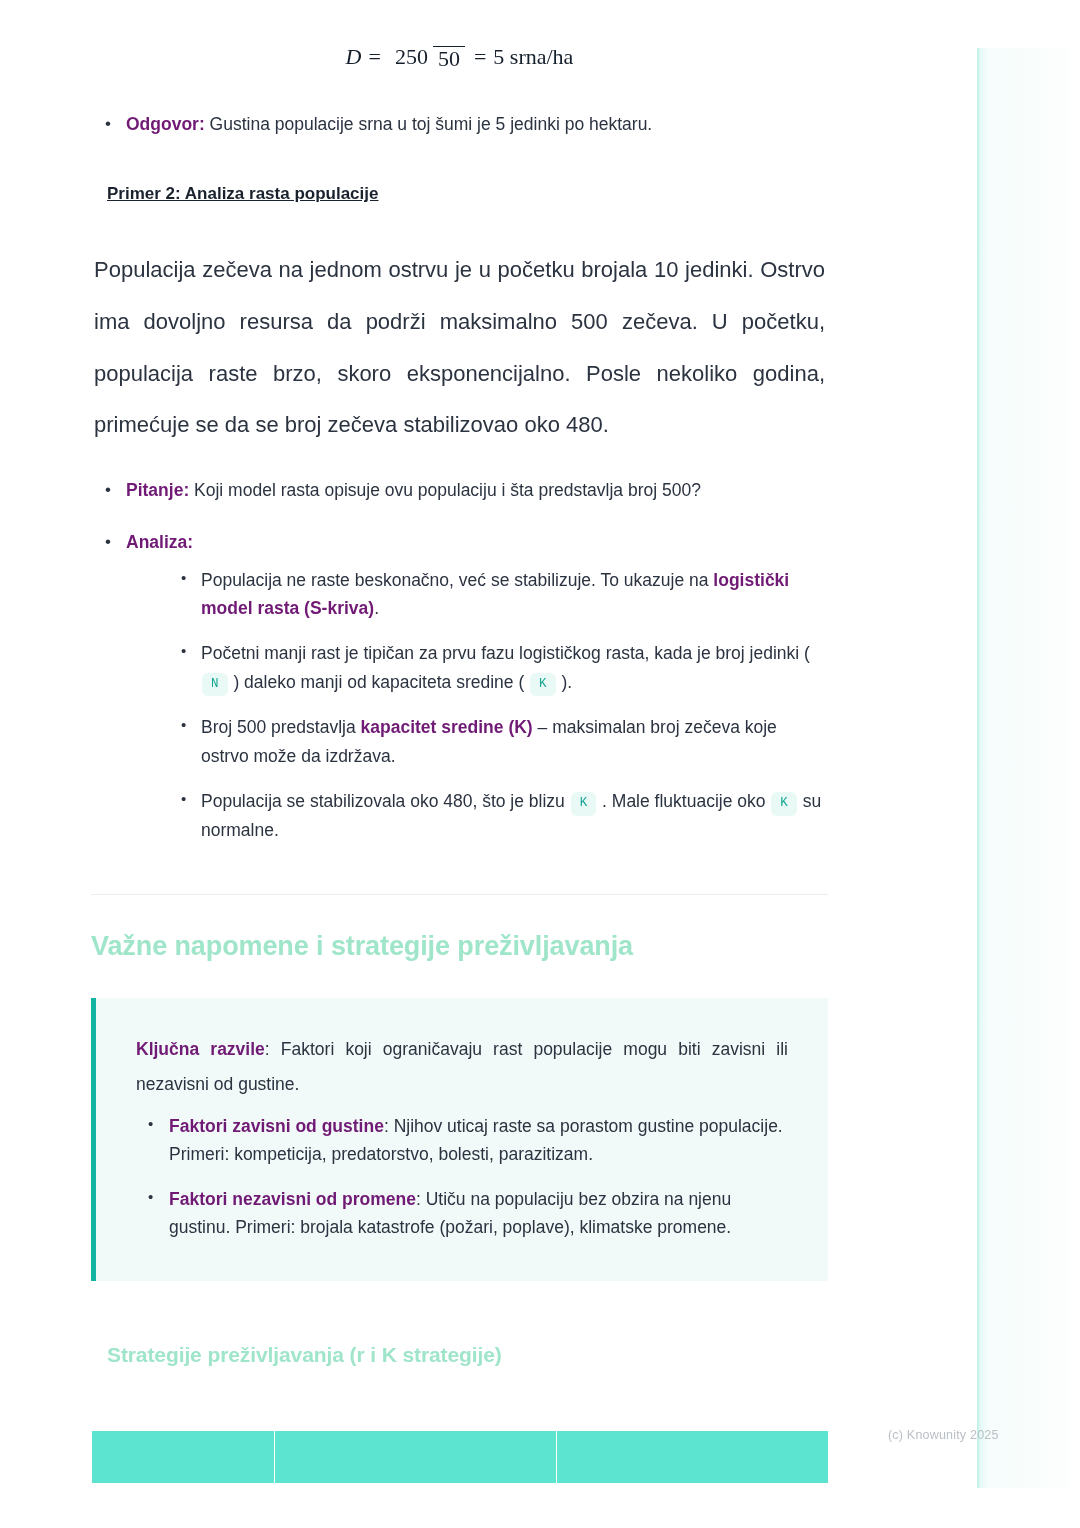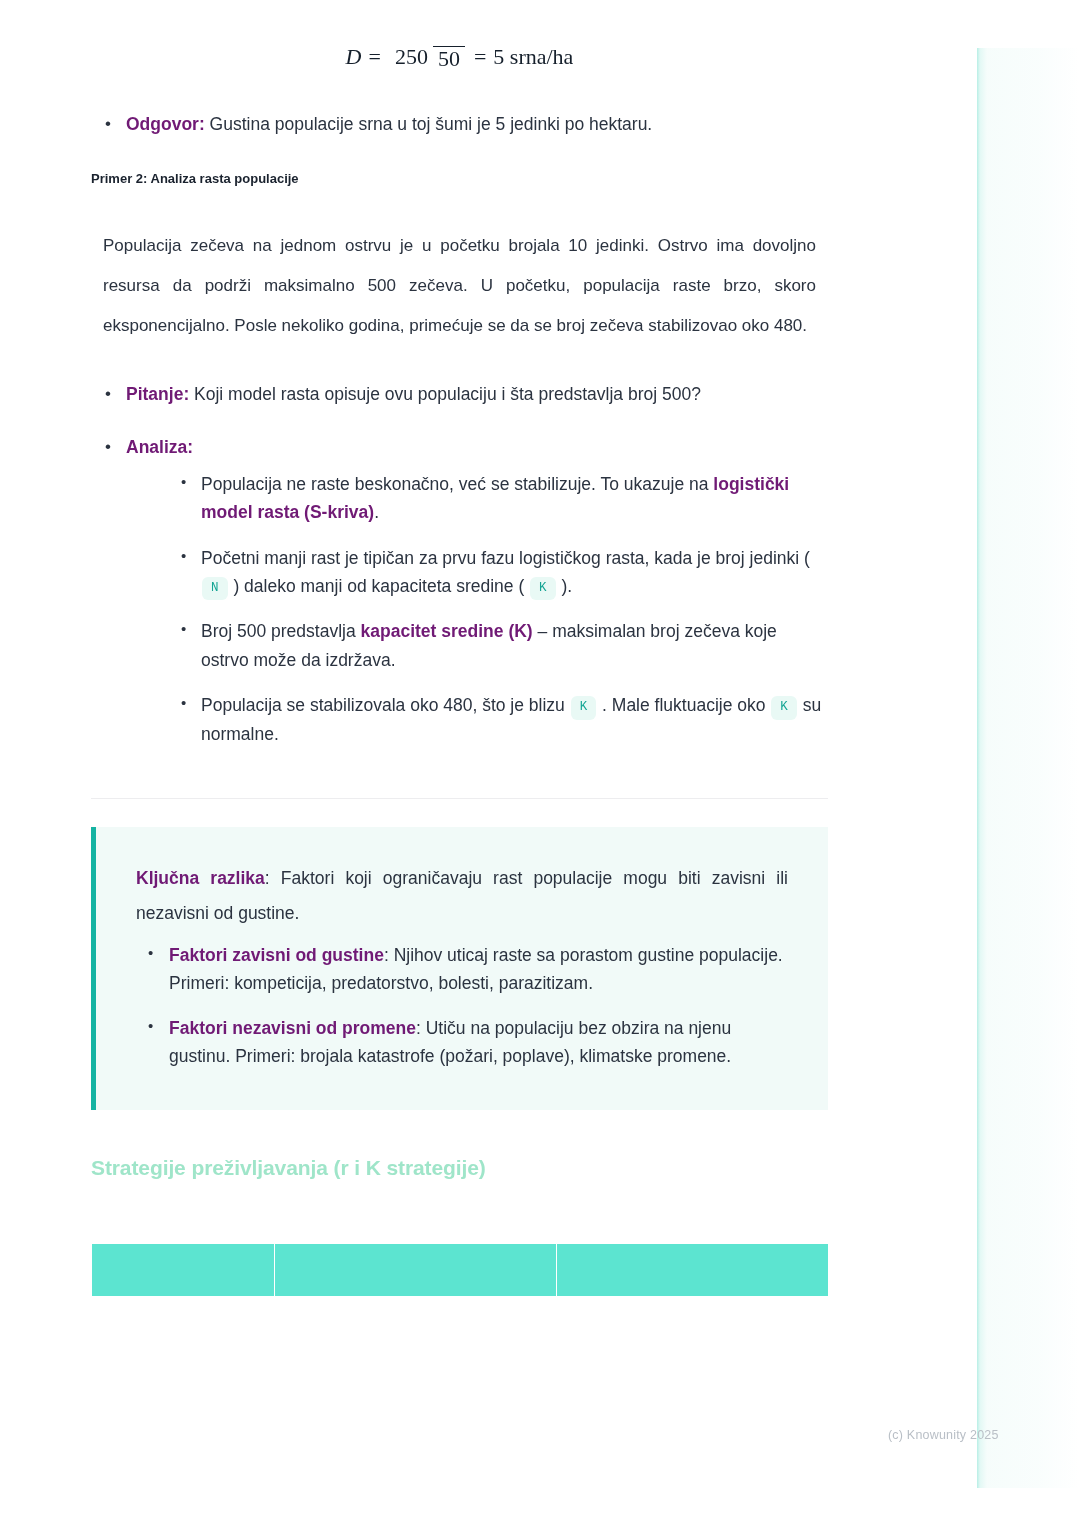--- a/index.html
+++ b/index.html
@@ -74,35 +74,36 @@
     top: 1px;
   }
   .frac .num { padding: 0 5px 1px 5px; }
   .frac .den {
     padding: 1px 5px 0 5px;
     border-top: 1.6px solid #16202c;
   }
 
   
   .para {
-    font-size: 17px;
+    font-size: 22px;
     line-height: 2.35;
     color: #2b3340;
     text-align: justify;
-    margin: 12px;
+    margin: 3px;
   }
   .para.first { margin-top: 36px; }
 
   .subhead {
-    font-size: 13px;
+    font-size: 17px;
     font-weight: bold;
     color: #1a222e;
-    margin: 0;
+    margin: 16px;
     padding-top: 30px;
     padding-bottom: 4px;
+    text-decoration: underline;
   }
 
   ul.blist {
     list-style: none;
     margin: 0;
     padding: 0;
   }
   ul.blist > li {
     position: relative;
     padding-left: 35px;
@@ -159,21 +160,21 @@
     color: #9fe5c9;
     margin: 0;
     padding-top: 36px;
     padding-bottom: 8px;
     letter-spacing: -0.1px;
   }
   .h3 {
     font-size: 21px;
     font-weight: bold;
     color: #9fe5c9;
-    margin: 0;
+    margin: 16px;
     padding-top: 46px;
     padding-bottom: 10px;
     letter-spacing: -0.1px;
   }
 
   
   .callout {
     margin-top: 28px;
     background: #f1faf8;
     border-left: 5px solid #15b3a2;
@@ -282,24 +283,25 @@
             <span>Populacija se stabilizovala oko 480, što je blizu </span><code class="code-chip">K</code><span> . Male fluktuacije oko </span><code class="code-chip">K</code><span> su normalne.</span>
           </li>
 
         </ul>
       </div>
     </li>
   </ul>
 
   <hr class="divider">
 
+  <h2 class="h2">Važne napomene i strategije preživljavanja</h2>
 
   <div class="callout">
     <p class="lead">
-      <b>Ključna razlika</b><span>: Faktori koji ograničavaju rast populacije mogu biti zavisni ili nezavisni od gustine.</span>
+      <b>Ključna razvile</b><span>: Faktori koji ograničavaju rast populacije mogu biti zavisni ili nezavisni od gustine.</span>
     </p>
     <ul class="blist">
       <li>
         <span class="bullet">•</span>
         <b>Faktori zavisni od gustine</b><span>: Njihov uticaj raste sa porastom gustine populacije. Primeri: kompeticija, predatorstvo, bolesti, parazitizam.</span>
       </li>
       <li>
         <span class="bullet">•</span>
         <b>Faktori nezavisni od promene</b><span>: Utiču na populaciju bez obzira na njenu gustinu. Primeri: brojala katastrofe (požari, poplave), klimatske promene.</span>
       </li>

